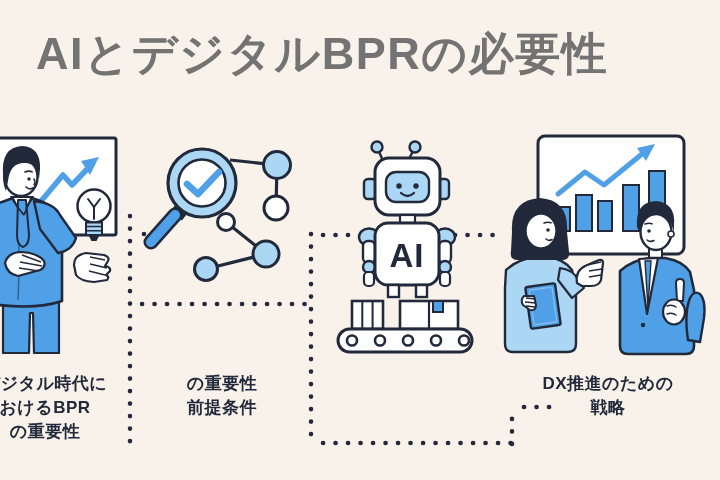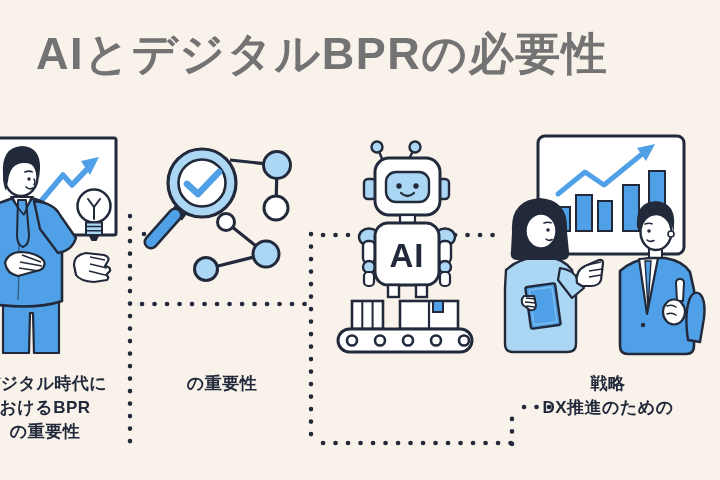--- a/index.html
+++ b/index.html
@@ -203,19 +203,20 @@
 
   <h1 class="title">AIとデジタルBPRの必要性</h1>
 
   <div class="sec-label lbl1">
     <div>デジタル時代に</div>
     <div>おけるBPR</div>
     <div>の重要性</div>
   </div>
   <div class="sec-label lbl2">
     <div>の重要性</div>
+    <div>前提条件</div>
   </div>
   <div class="sec-label lbl4">
+    <div>DX推進のための</div>
     <div>戦略</div>
-    <div>DX推進のための</div>
   </div>
 
 </div>
 
 </body></html>

